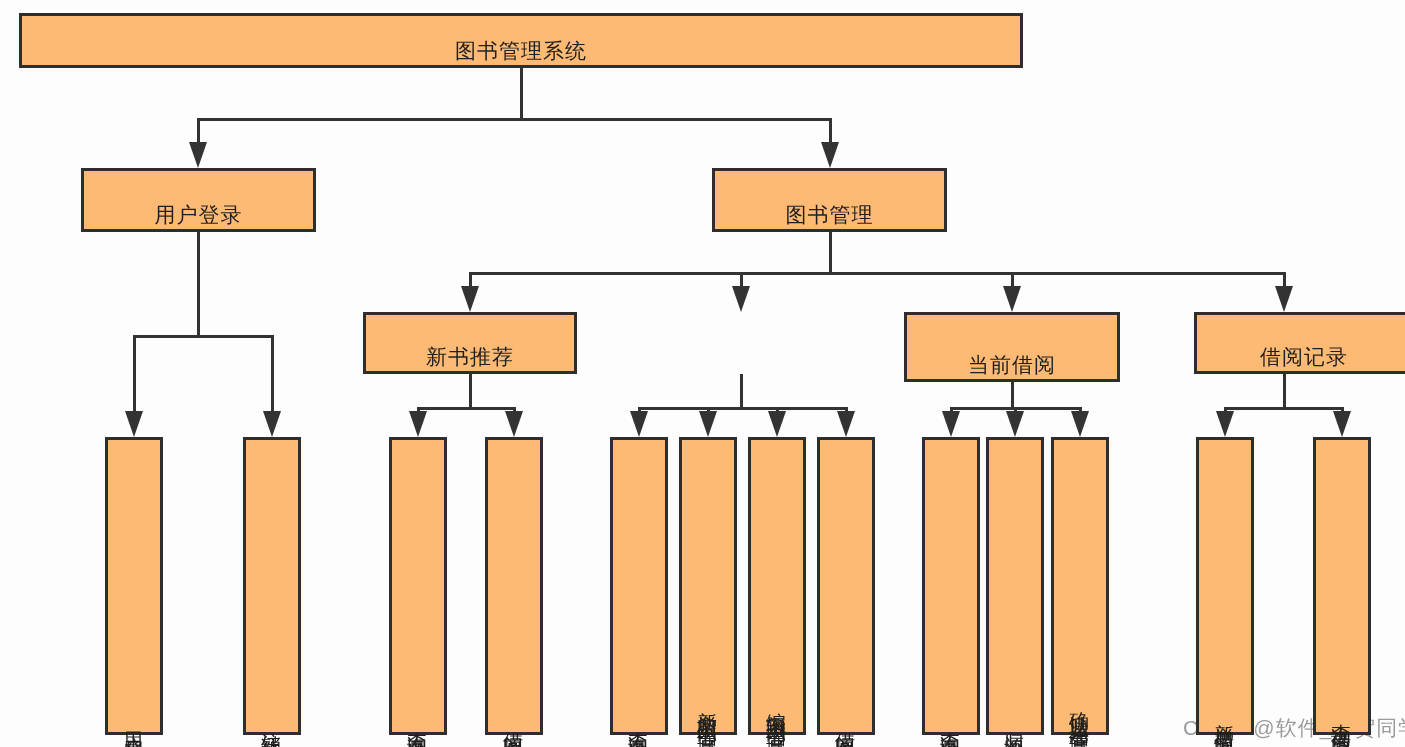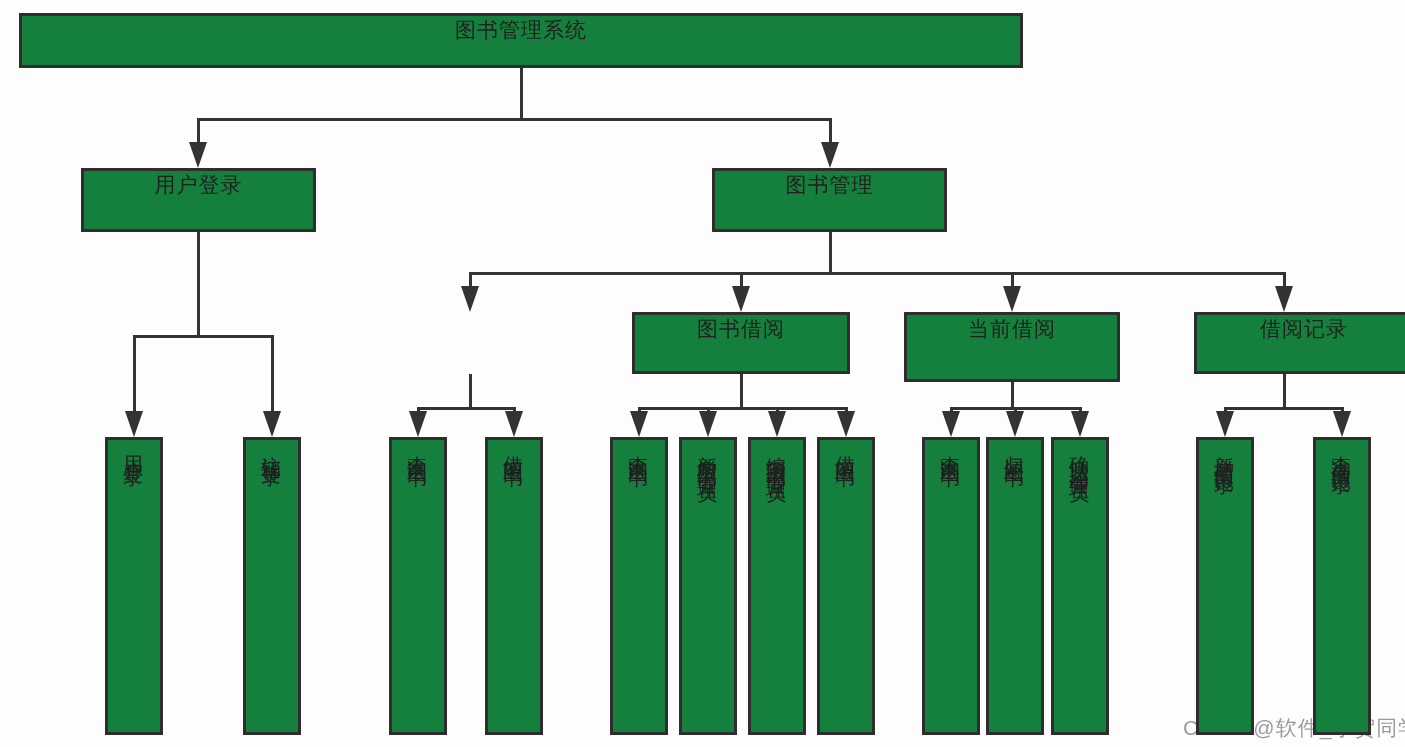--- a/index.html
+++ b/index.html
@@ -10,24 +10,24 @@
     width: 1405px; height: 747px;
     overflow: hidden;
   }
   #stage {
     position: relative;
     width: 1405px; height: 747px;
     background: #fdfdfd;
   }
   .node {
     position: absolute;
-    background: #15803d;
+    background: #fdba74;
     border: 3px solid #2e2e2e;
     display: flex;
-    align-items: flex-start;
+    align-items: flex-end;
     justify-content: center;
   }
   .node-label {
     color: #1f1f1f;
     font-size: 21px;
     white-space: nowrap;
     letter-spacing: 1px;
   }
   .node.vertical .node-label {
     writing-mode: vertical-rl;
@@ -115,22 +115,22 @@
     <div class="arrowhead" style="left: 1333px; top: 411px;"></div>
     <div class="node horizontal" style="left: 19px; top: 13px; width: 1004px; height: 55px;">
       <span class="node-label">图书管理系统</span>
     </div>
     <div class="node horizontal" style="left: 81px; top: 168px; width: 235px; height: 64px;">
       <span class="node-label">用户登录</span>
     </div>
     <div class="node horizontal" style="left: 712px; top: 168px; width: 235px; height: 64px;">
       <span class="node-label">图书管理</span>
     </div>
-    <div class="node horizontal" style="left: 632px; top: 312px; width: 218px; height: 62px;">
-      <span class="node-label">图书借阅</span>
+    <div class="node horizontal" style="left: 363px; top: 312px; width: 214px; height: 62px;">
+      <span class="node-label">新书推荐</span>
     </div>
     <div class="node horizontal" style="left: 904px; top: 312px; width: 216px; height: 70px;">
       <span class="node-label">当前借阅</span>
     </div>
     <div class="node horizontal" style="left: 1174px; top: 312px; width: 220px; height: 62px; margin-left: 20px;">
       <span class="node-label">借阅记录</span>
     </div>
     <div class="node vertical" style="left: 105px; top: 437px; width: 58px; height: 298px;">
       <span class="node-label">用户登录</span>
     </div>

